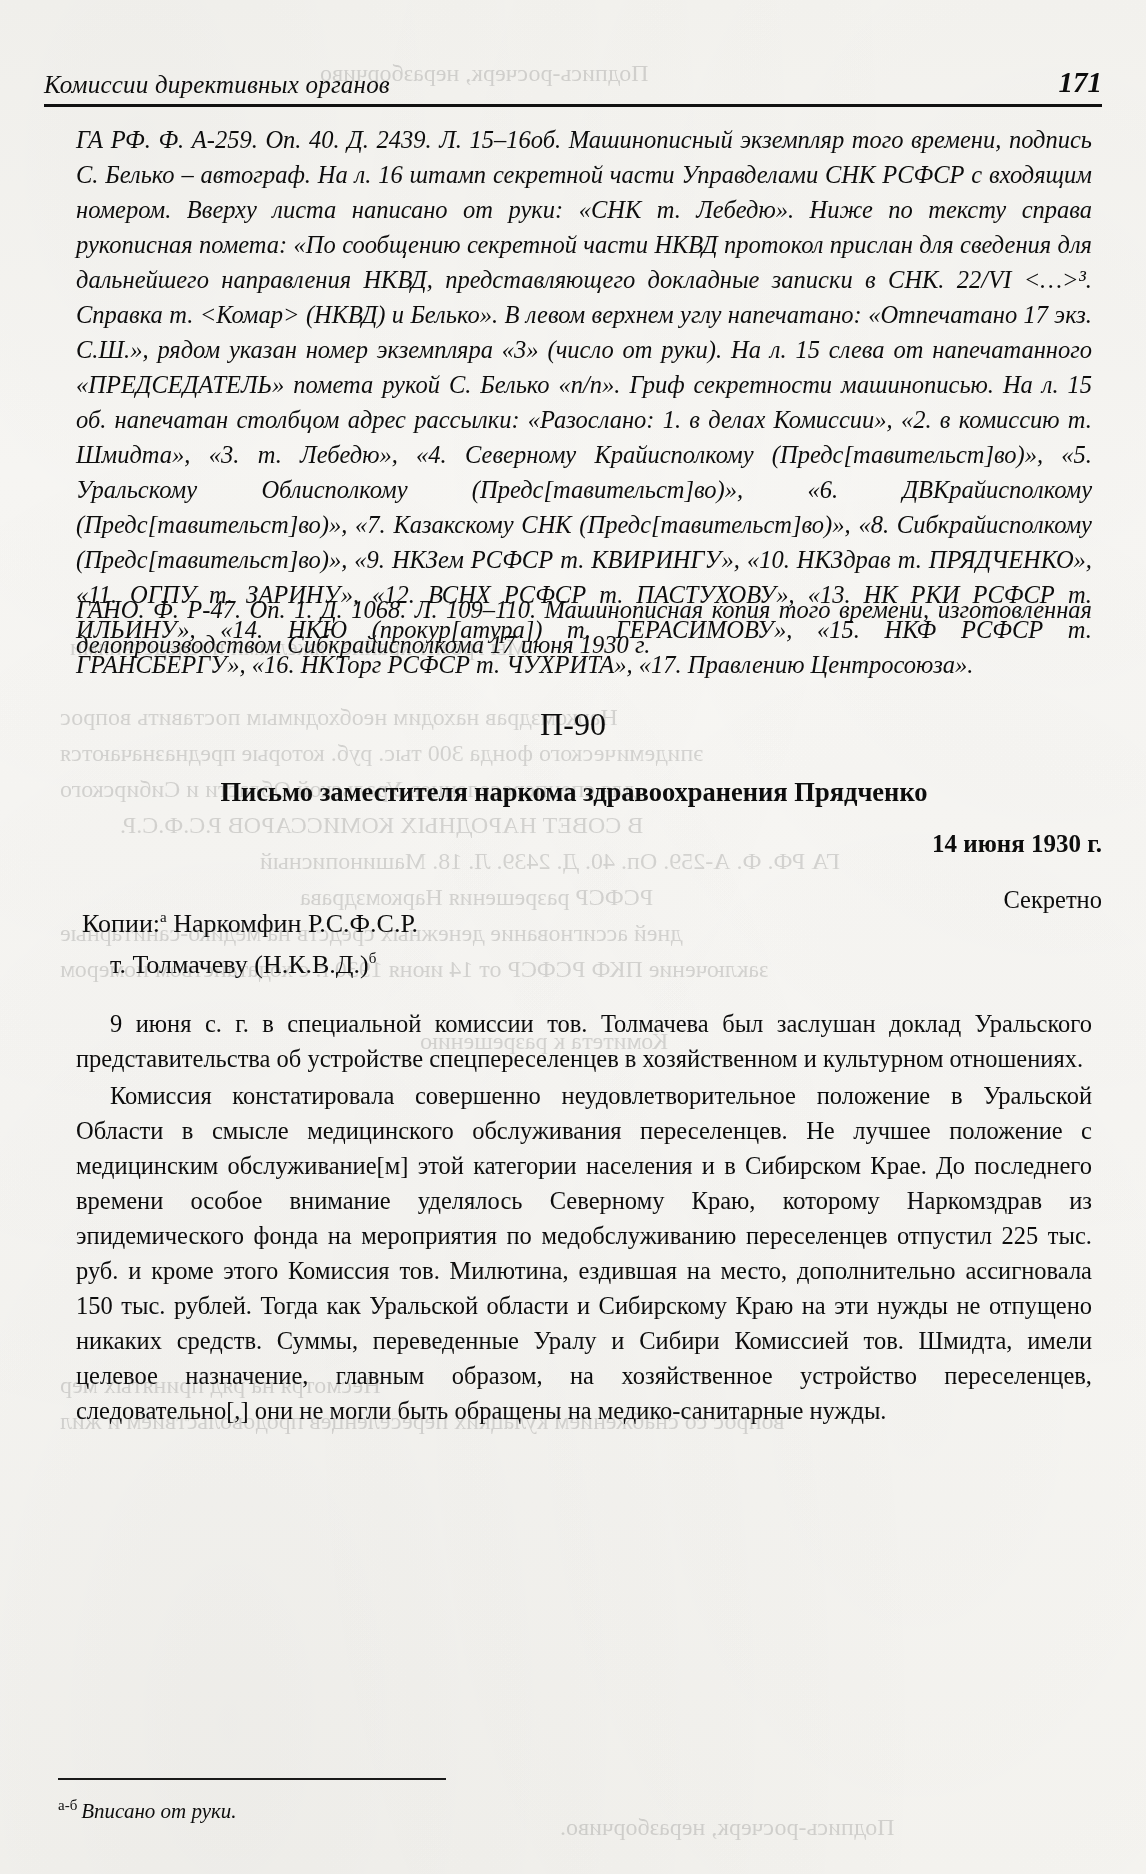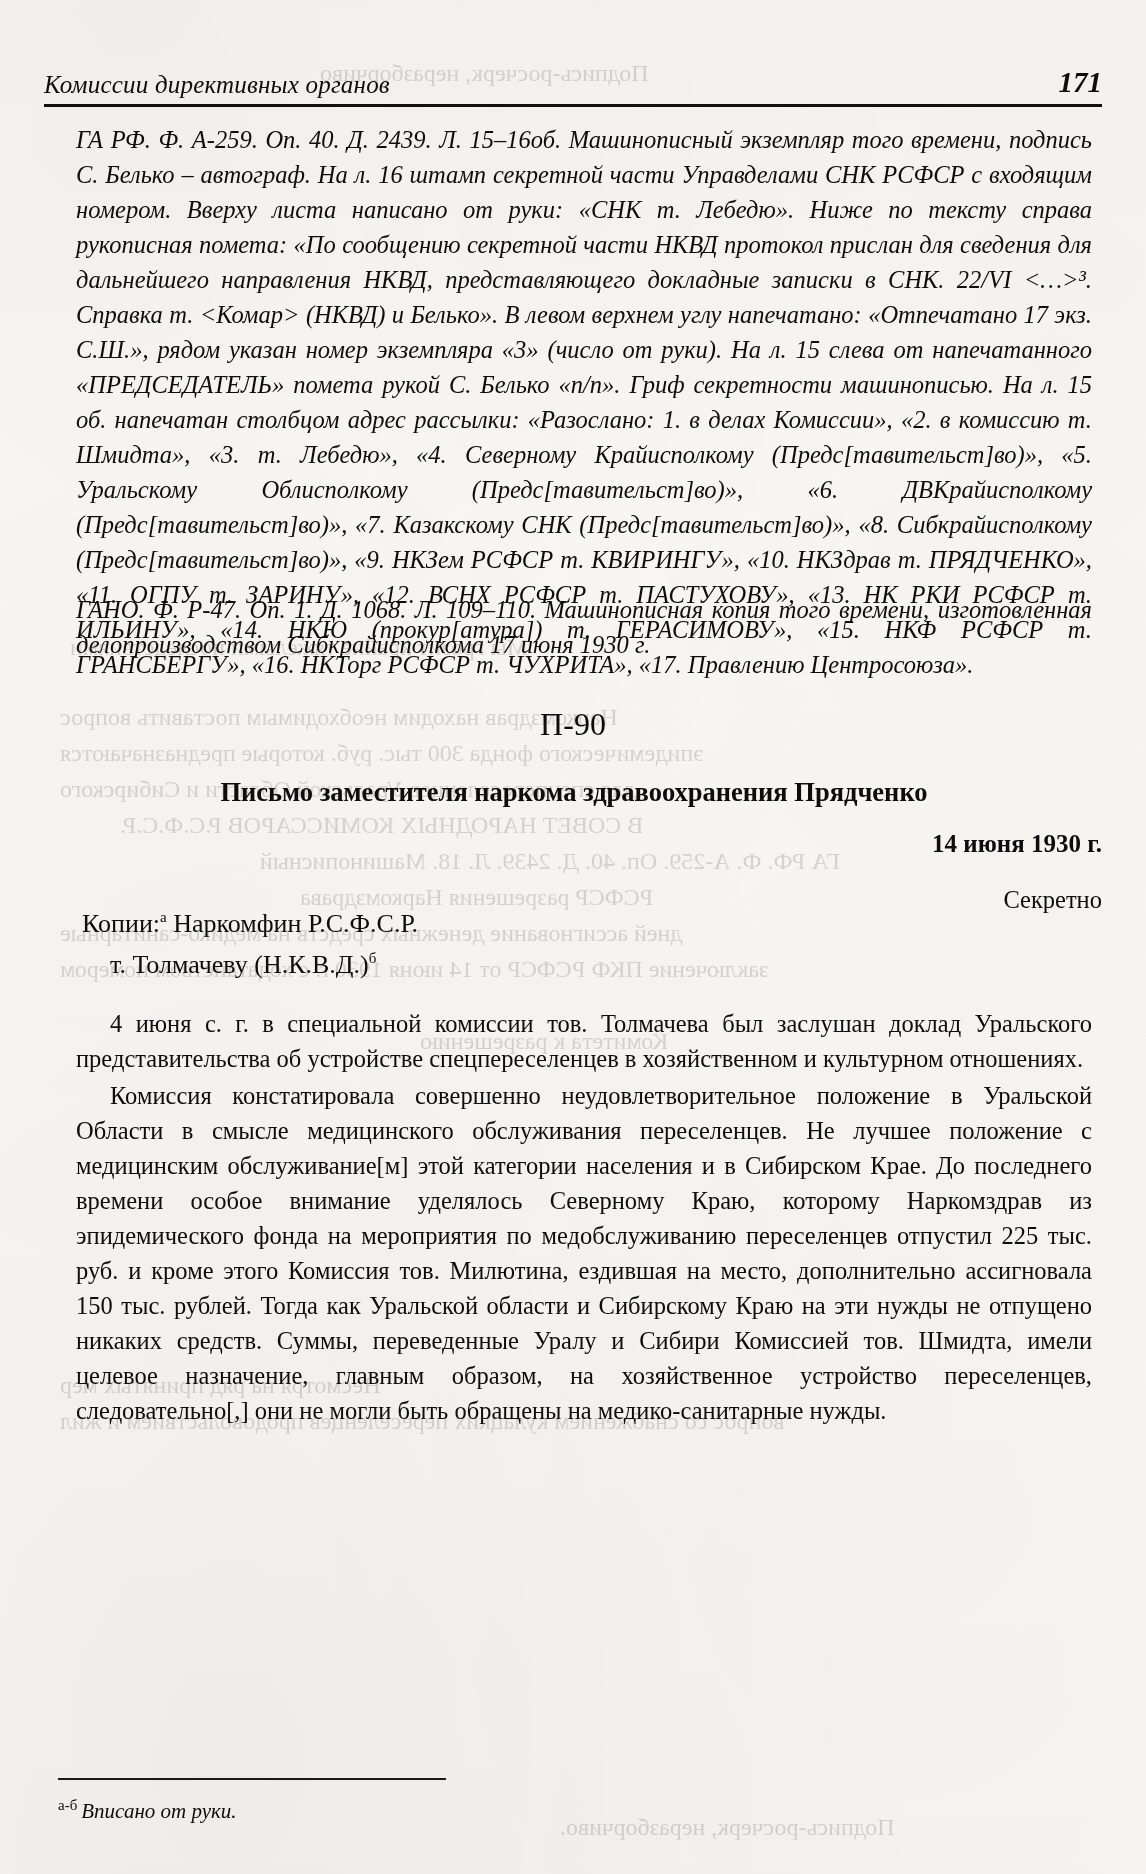--- a/index.html
+++ b/index.html
@@ -211,21 +211,21 @@
     </div>
 
     <div class="doc-date">14 июня 1930 г.</div>
     <div class="doc-secret">Секретно</div>
 
     <div class="addressee">
       <div class="line2"><span>Копии:</span><sup>а</sup><span> Наркомфин Р.С.Ф.С.Р.</span></div>
       <div class="line3"><span>т. Толмачеву (Н.К.В.Д.)</span><sup>б</sup></div>
     </div>
 
-    <div class="block" id="body-1" style="text-indent:34px;">4 июня с. г. в специальной комиссии тов. Толмачева был заслушан доклад Уральского представительства об устройстве спецпереселенцев в хозяйственном и культурном отношениях.</div>
+    <div class="block" id="body-1" style="text-indent:34px;">9 июня с. г. в специальной комиссии тов. Толмачева был заслушан доклад Уральского представительства об устройстве спецпереселенцев в хозяйственном и культурном отношениях.</div>
     <div class="block" id="body-2" style="text-indent:34px;">Комиссия констатировала совершенно неудовлетворительное положение в Уральской Области в смысле медицинского обслуживания переселенцев. Не лучшее положение с медицинским обслуживание[м] этой категории населения и в Сибирском Крае. До последнего времени особое внимание уделялось Северному Краю, которому Наркомздрав из эпидемического фонда на мероприятия по медобслуживанию переселенцев отпустил 225 тыс. руб. и кроме этого Комиссия тов. Милютина, ездившая на место, дополнительно ассигновала 150 тыс. рублей. Тогда как Уральской области и Сибирскому Краю на эти нужды не отпущено никаких средств. Суммы, переведенные Уралу и Сибири Комиссией тов. Шмидта, имели целевое назначение, главным образом, на хозяйственное устройство переселенцев, следовательно[,] они не могли быть обращены на медико-санитарные нужды.</div>
 
     <div class="fn-rule"></div>
     <div class="footnotes">
       <div><span class="marker">а-б</span><span>Вписано от руки.</span></div>
     </div>
 
   </div>
 </div>
 

